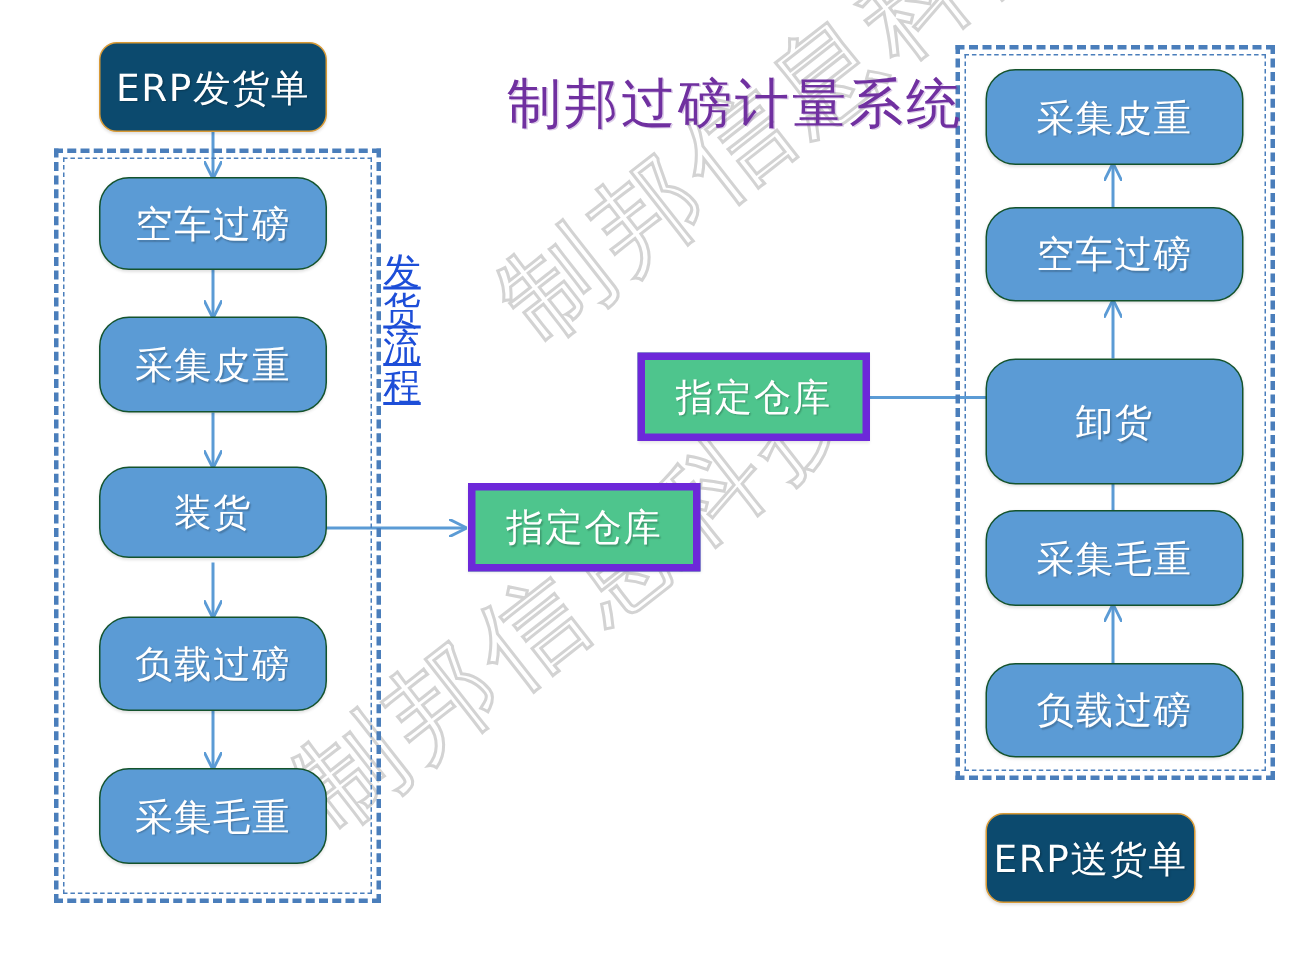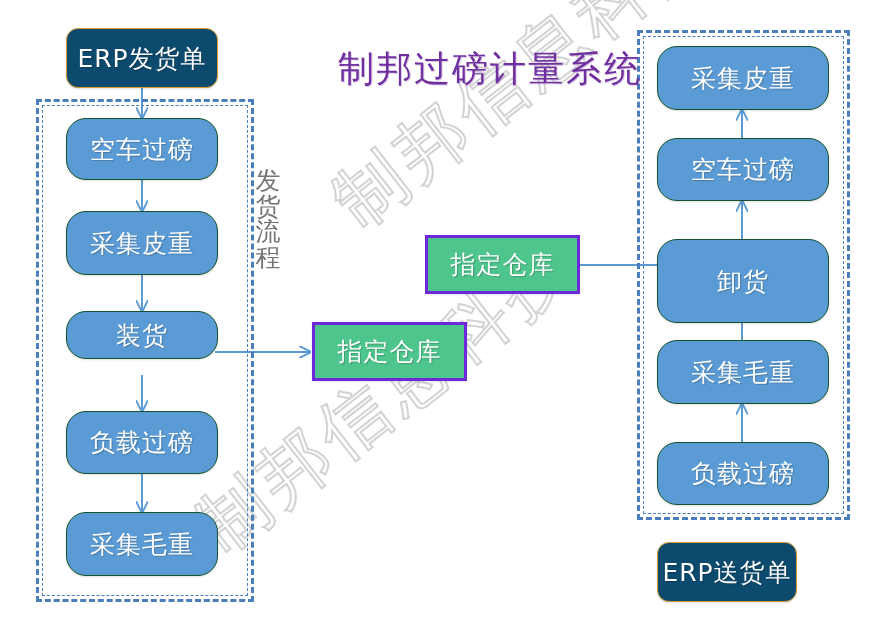--- a/index.html
+++ b/index.html
@@ -99,35 +99,36 @@
     box-shadow: 0 1px 2px rgba(0,0,0,0.12);
   }
   .node.orange {
     background: #0c4a6e;
     border: 1px solid #d99a35;
     border-radius: 12px;
     box-shadow: 0 1px 2px rgba(0,0,0,0.12);
   }
   .node.green {
     background: #4ec58d;
-    border: 3px solid #6d28d9;
+    border: 5px solid #6d28d9;
     border-radius: 0;
     box-shadow: 0 1px 2px rgba(0,0,0,0.10);
   }
 
   
   .vlabel {
     position: absolute;
     width: 34px;
     font-size: 25px;
-    color: #737373;
+    color: #1d4ed8;
     line-height: 1.02;
     text-align: center;
     letter-spacing: 0;
     font-weight: 400;
+    text-decoration: underline;
   }
 
   
   #connectors {
     position: absolute;
     left: 0;
     top: 0;
     width: 870px;
     height: 637px;
     pointer-events: none;
@@ -182,21 +183,21 @@
   </div>
 
   <div class="node blue" style="left:66px; top:118px; width:152px; height:62px;">
     <span>空车过磅</span>
   </div>
 
   <div class="node blue" style="left:66px; top:211px; width:152px; height:64px;">
     <span>采集皮重</span>
   </div>
 
-  <div class="node blue" style="left:66px; top:311px; width:152px; height:48px;">
+  <div class="node blue" style="left:66px; top:311px; width:152px; height:61px;">
     <span>装货</span>
   </div>
 
   <div class="node blue" style="left:66px; top:411px; width:152px; height:63px;">
     <span>负载过磅</span>
   </div>
 
   <div class="node blue" style="left:66px; top:512px; width:152px; height:64px;">
     <span>采集毛重</span>
   </div>

